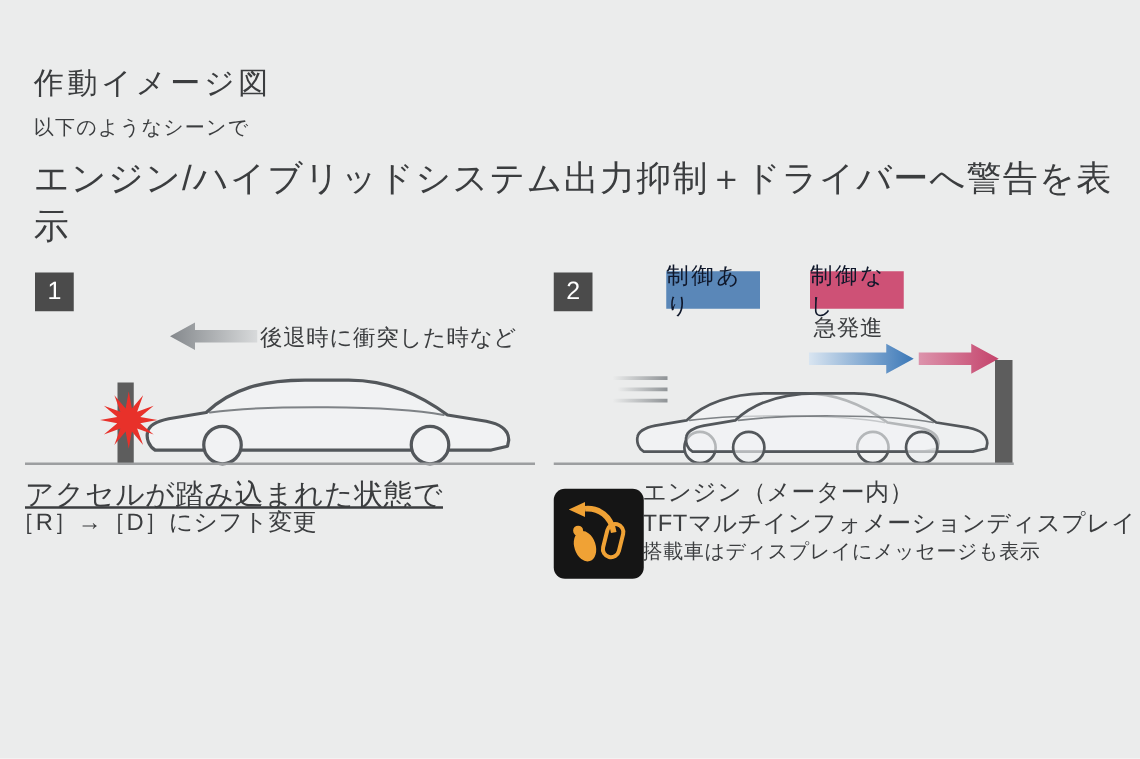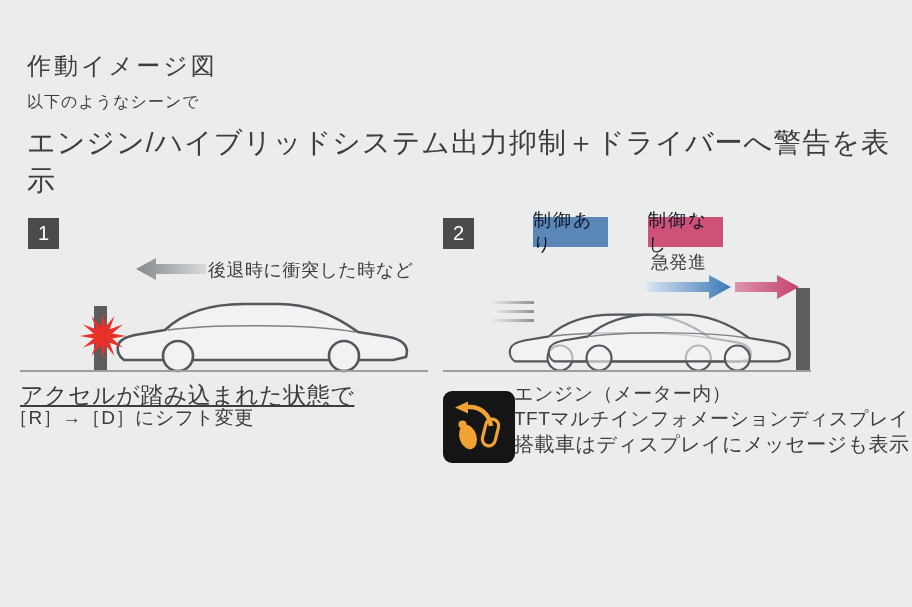--- a/index.html
+++ b/index.html
@@ -45,21 +45,21 @@
   .car2a{left:505px;top:308px;width:250px;height:65px;}
   .car2b{left:544px;top:308px;width:250px;height:65px;--car-fill:rgba(241,242,243,0.62);}
   .arrows2{left:647px;top:273px;width:160px;height:28px;}
   .pole2{left:796px;top:288px;width:14px;height:84px;}
   .ground2{left:443px;top:370px;width:368px;}
 
   .warn-box{left:443px;top:391px;width:72px;height:72px;background:#151515;border-radius:9px;
             display:flex;align-items:center;justify-content:center;}
   .wcap1{left:514px;top:381px;font-size:19px;letter-spacing:.5px;}
   .wcap2{left:514px;top:406px;font-size:19px;letter-spacing:.5px;}
-  .wcap3{left:514px;top:431px;font-size:20px;letter-spacing:.5px;}
+  .wcap3{left:514px;top:431px;font-size:16px;letter-spacing:.5px;}
 </style>
 </head>
 <body>
 
 <svg width="0" height="0" style="position:absolute" aria-hidden="true">
   <defs>
     <linearGradient id="grayGrad" x1="0%" y1="0%" x2="100%" y2="0%">
       <stop offset="0" stop-color="#84888c"></stop>
         <stop offset="1" stop-color="#d8dadb"></stop>
     </linearGradient>

